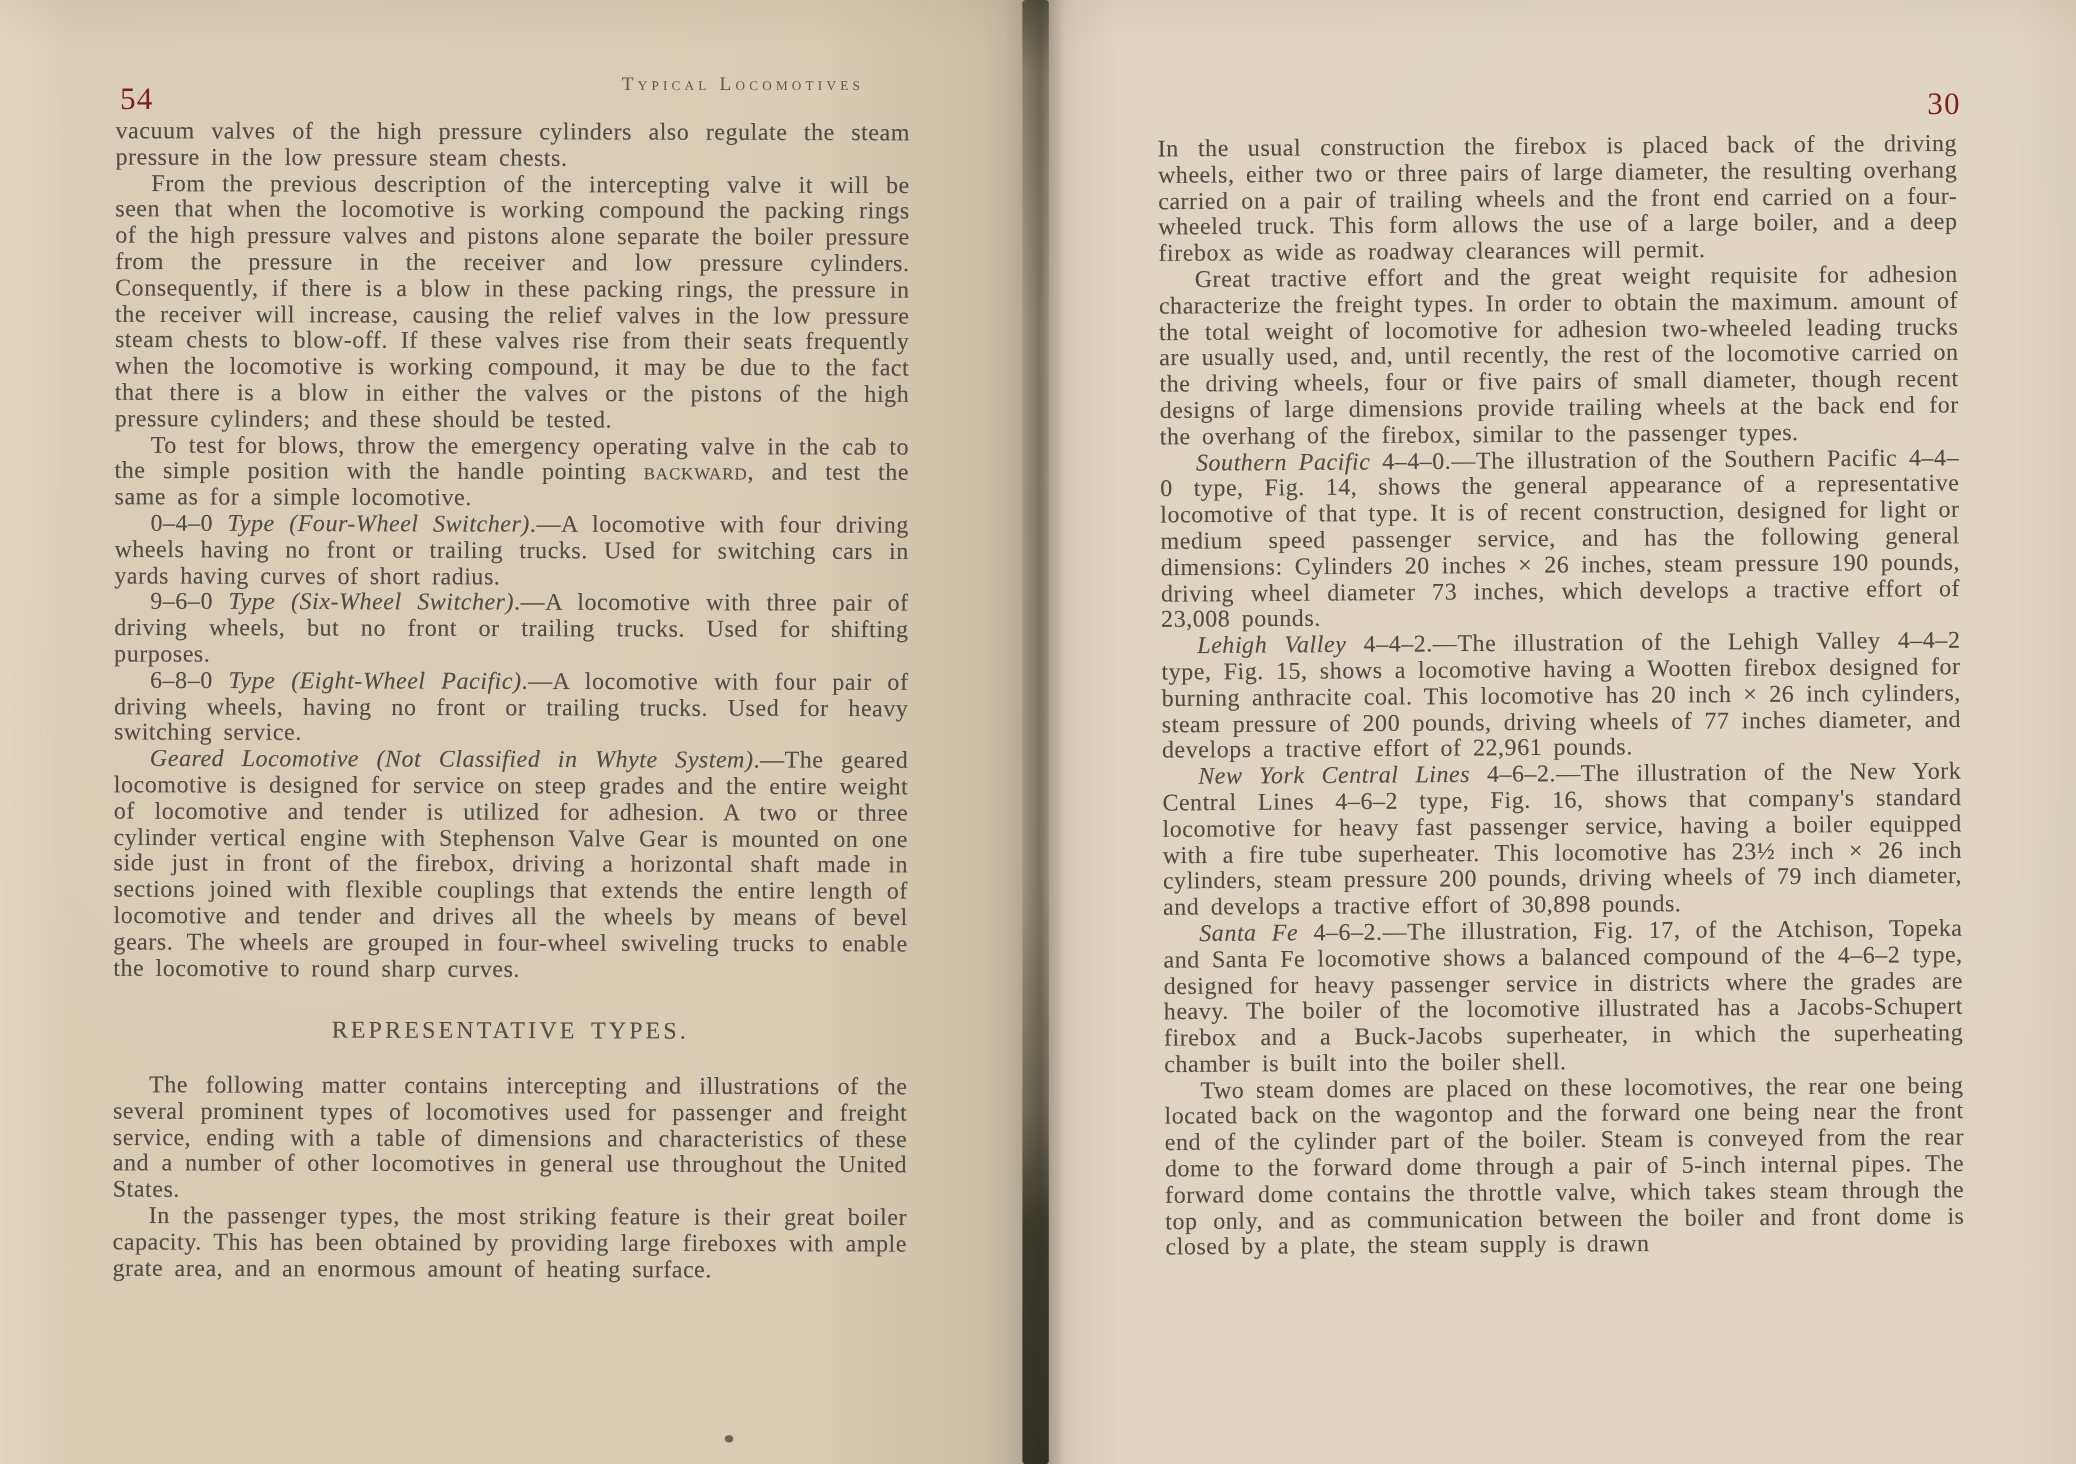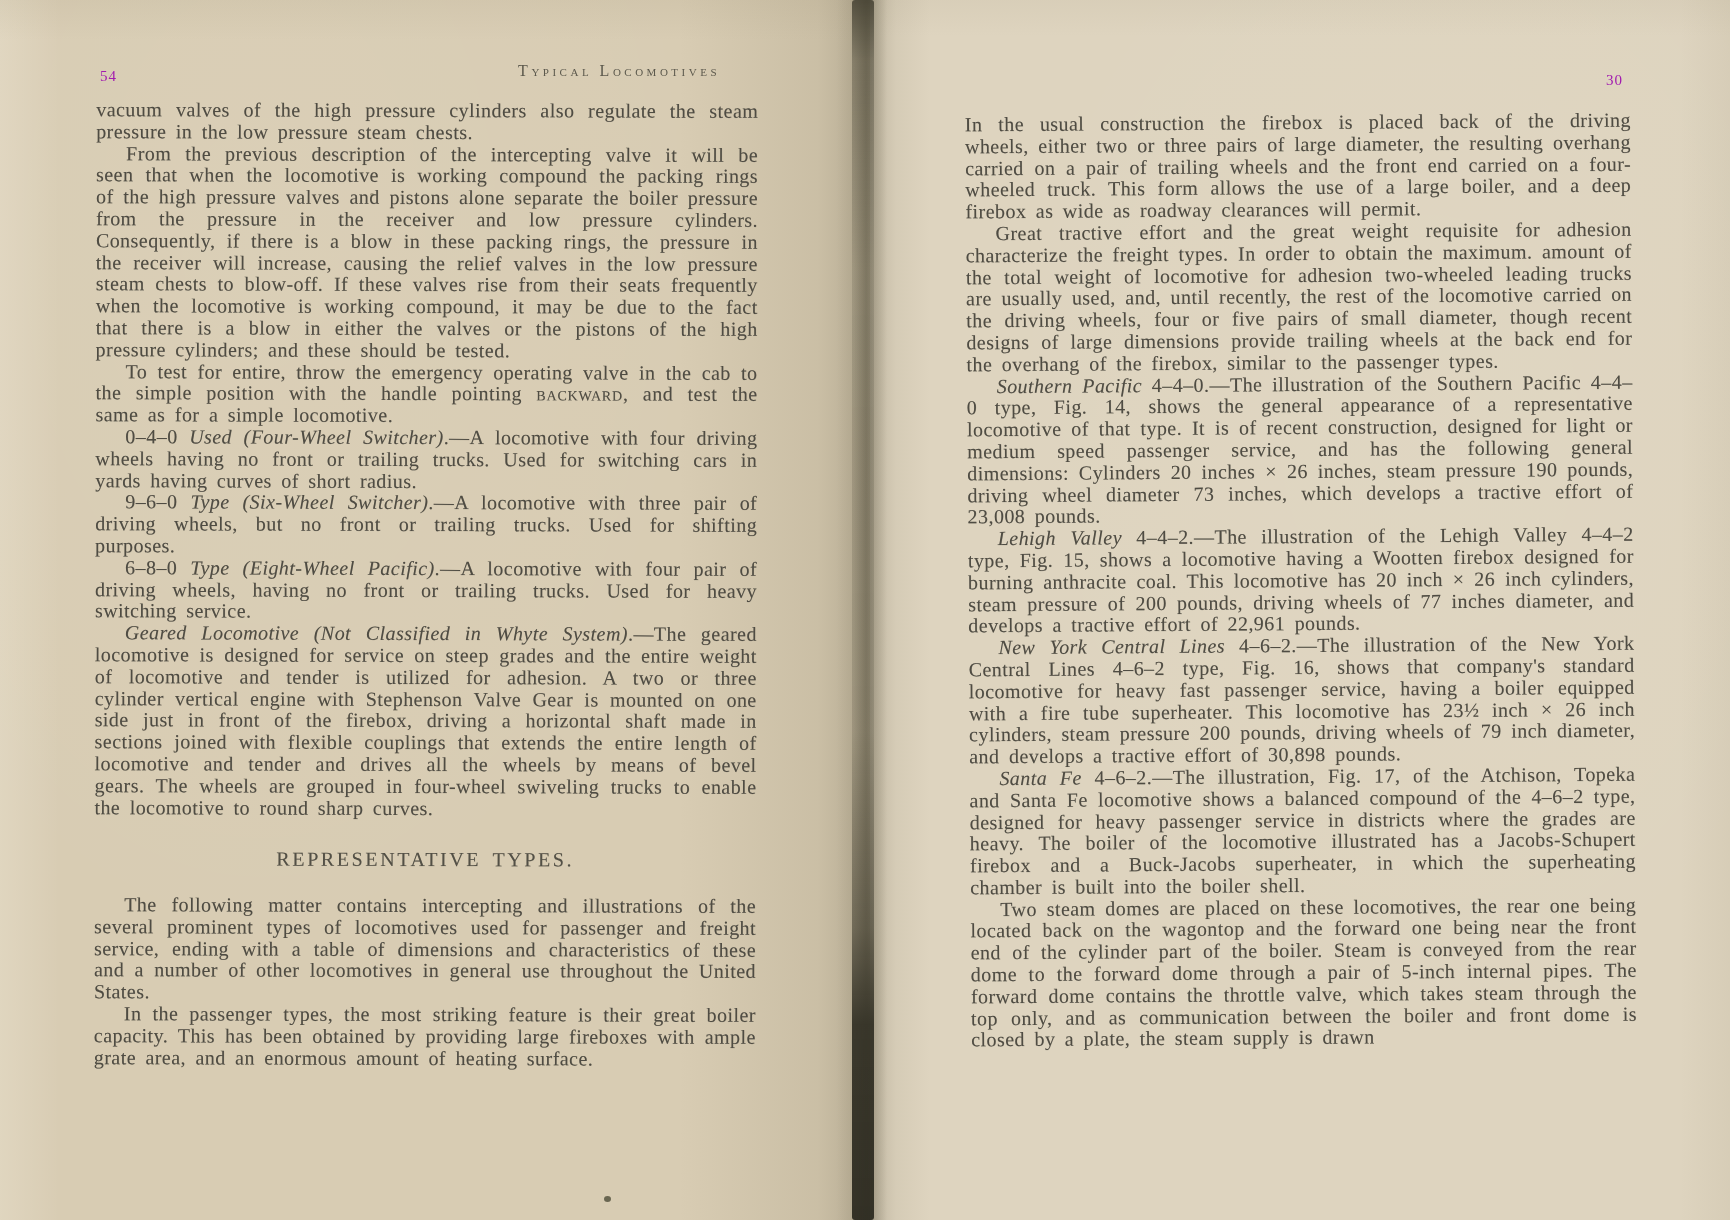--- a/index.html
+++ b/index.html
@@ -44,21 +44,21 @@
     filter:blur(.4px);
   }
 
   
   .running-head{
     position:absolute;
     font-variant:small-caps;letter-spacing:3.5px;
     font-size:16px;color:#5c594d;text-align:right;white-space:nowrap;
   }
   .page-num{
-    position:absolute;font-size:15px;color:#a21caf;letter-spacing:1px;
+    position:absolute;font-size:26px;color:#7f1d1d;letter-spacing:1px;
   }
   .text-col{
     position:absolute;width:662px;
     font-size:20px;line-height:21.8px;color:var(--ink,#4f4c43);
     text-align:justify;letter-spacing:.45px;word-spacing:4px;
     text-shadow:.2px .2px 0 rgba(79,76,67,.30);
   }
   .text-col p.para{margin:0;}
   .text-col p.indent{text-indent:30px;}
   .it{font-style:italic;}
@@ -89,22 +89,22 @@
   <div class="gutter-core"></div>
 
   <div class="page-num" style="left:100px;top:68px;">54</div>
   <div class="running-head" style="left:60px;top:62px;width:660px;">Typical Locomotives</div>
 
   <div class="page-num" style="left:1606px;top:72px;">30</div>
 
   <div class="text-col col-left">
       <p class="para"><span>vacuum valves of the high pressure cylinders also regulate the steam pressure in the low pressure steam chests.</span></p>
       <p class="para indent"><span>From the previous description of the intercepting valve it will be seen that when the locomotive is working compound the packing rings of the high pressure valves and pistons alone separate the boiler pressure from the pressure in the receiver and low pressure cylinders. Consequently, if there is a blow in these packing rings, the pressure in the receiver will increase, causing the relief valves in the low pressure steam chests to blow-off. If these valves rise from their seats frequently when the locomotive is working compound, it may be due to the fact that there is a blow in either the valves or the pistons of the high pressure cylinders; and these should be tested.</span></p>
-      <p class="para indent"><span>To test for entire, throw the emergency operating valve in the cab to the simple position with the handle pointing </span><span class="sc">backward</span><span>, and test the same as for a simple locomotive.</span></p>
-      <p class="para indent"><span>0–4–0 </span><span class="it">Used (Four-Wheel Switcher)</span><span>.—A locomotive with four driving wheels having no front or trailing trucks. Used for switching cars in yards having curves of short radius.</span></p>
+      <p class="para indent"><span>To test for blows, throw the emergency operating valve in the cab to the simple position with the handle pointing </span><span class="sc">backward</span><span>, and test the same as for a simple locomotive.</span></p>
+      <p class="para indent"><span>0–4–0 </span><span class="it">Type (Four-Wheel Switcher)</span><span>.—A locomotive with four driving wheels having no front or trailing trucks. Used for switching cars in yards having curves of short radius.</span></p>
       <p class="para indent"><span>9–6–0 </span><span class="it">Type (Six-Wheel Switcher)</span><span>.—A locomotive with three pair of driving wheels, but no front or trailing trucks. Used for shifting purposes.</span></p>
       <p class="para indent"><span>6–8–0 </span><span class="it">Type (Eight-Wheel Pacific)</span><span>.—A locomotive with four pair of driving wheels, having no front or trailing trucks. Used for heavy switching service.</span></p>
       <p class="para indent"><span class="it">Geared Locomotive (Not Classified in Whyte System)</span><span>.—The geared locomotive is designed for service on steep grades and the entire weight of locomotive and tender is utilized for adhesion. A two or three cylinder vertical engine with Stephenson Valve Gear is mounted on one side just in front of the firebox, driving a horizontal shaft made in sections joined with flexible couplings that extends the entire length of locomotive and tender and drives all the wheels by means of bevel gears. The wheels are grouped in four-wheel swiveling trucks to enable the locomotive to round sharp curves.</span></p>
       <div class="section-heading">REPRESENTATIVE TYPES.</div>
       <p class="para indent"><span>The following matter contains intercepting and illustrations of the several prominent types of locomotives used for passenger and freight service, ending with a table of dimensions and characteristics of these and a number of other locomotives in general use throughout the United States.</span></p>
       <p class="para indent"><span>In the passenger types, the most striking feature is their great boiler capacity. This has been obtained by providing large fireboxes with ample grate area, and an enormous amount of heating surface.</span></p>
     </div>
 
   <div class="text-col col-right">
       <p class="para"><span>In the usual construction the firebox is placed back of the driving wheels, either two or three pairs of large diameter, the resulting overhang carried on a pair of trailing wheels and the front end carried on a four-wheeled truck. This form allows the use of a large boiler, and a deep firebox as wide as roadway clearances will permit.</span></p>

